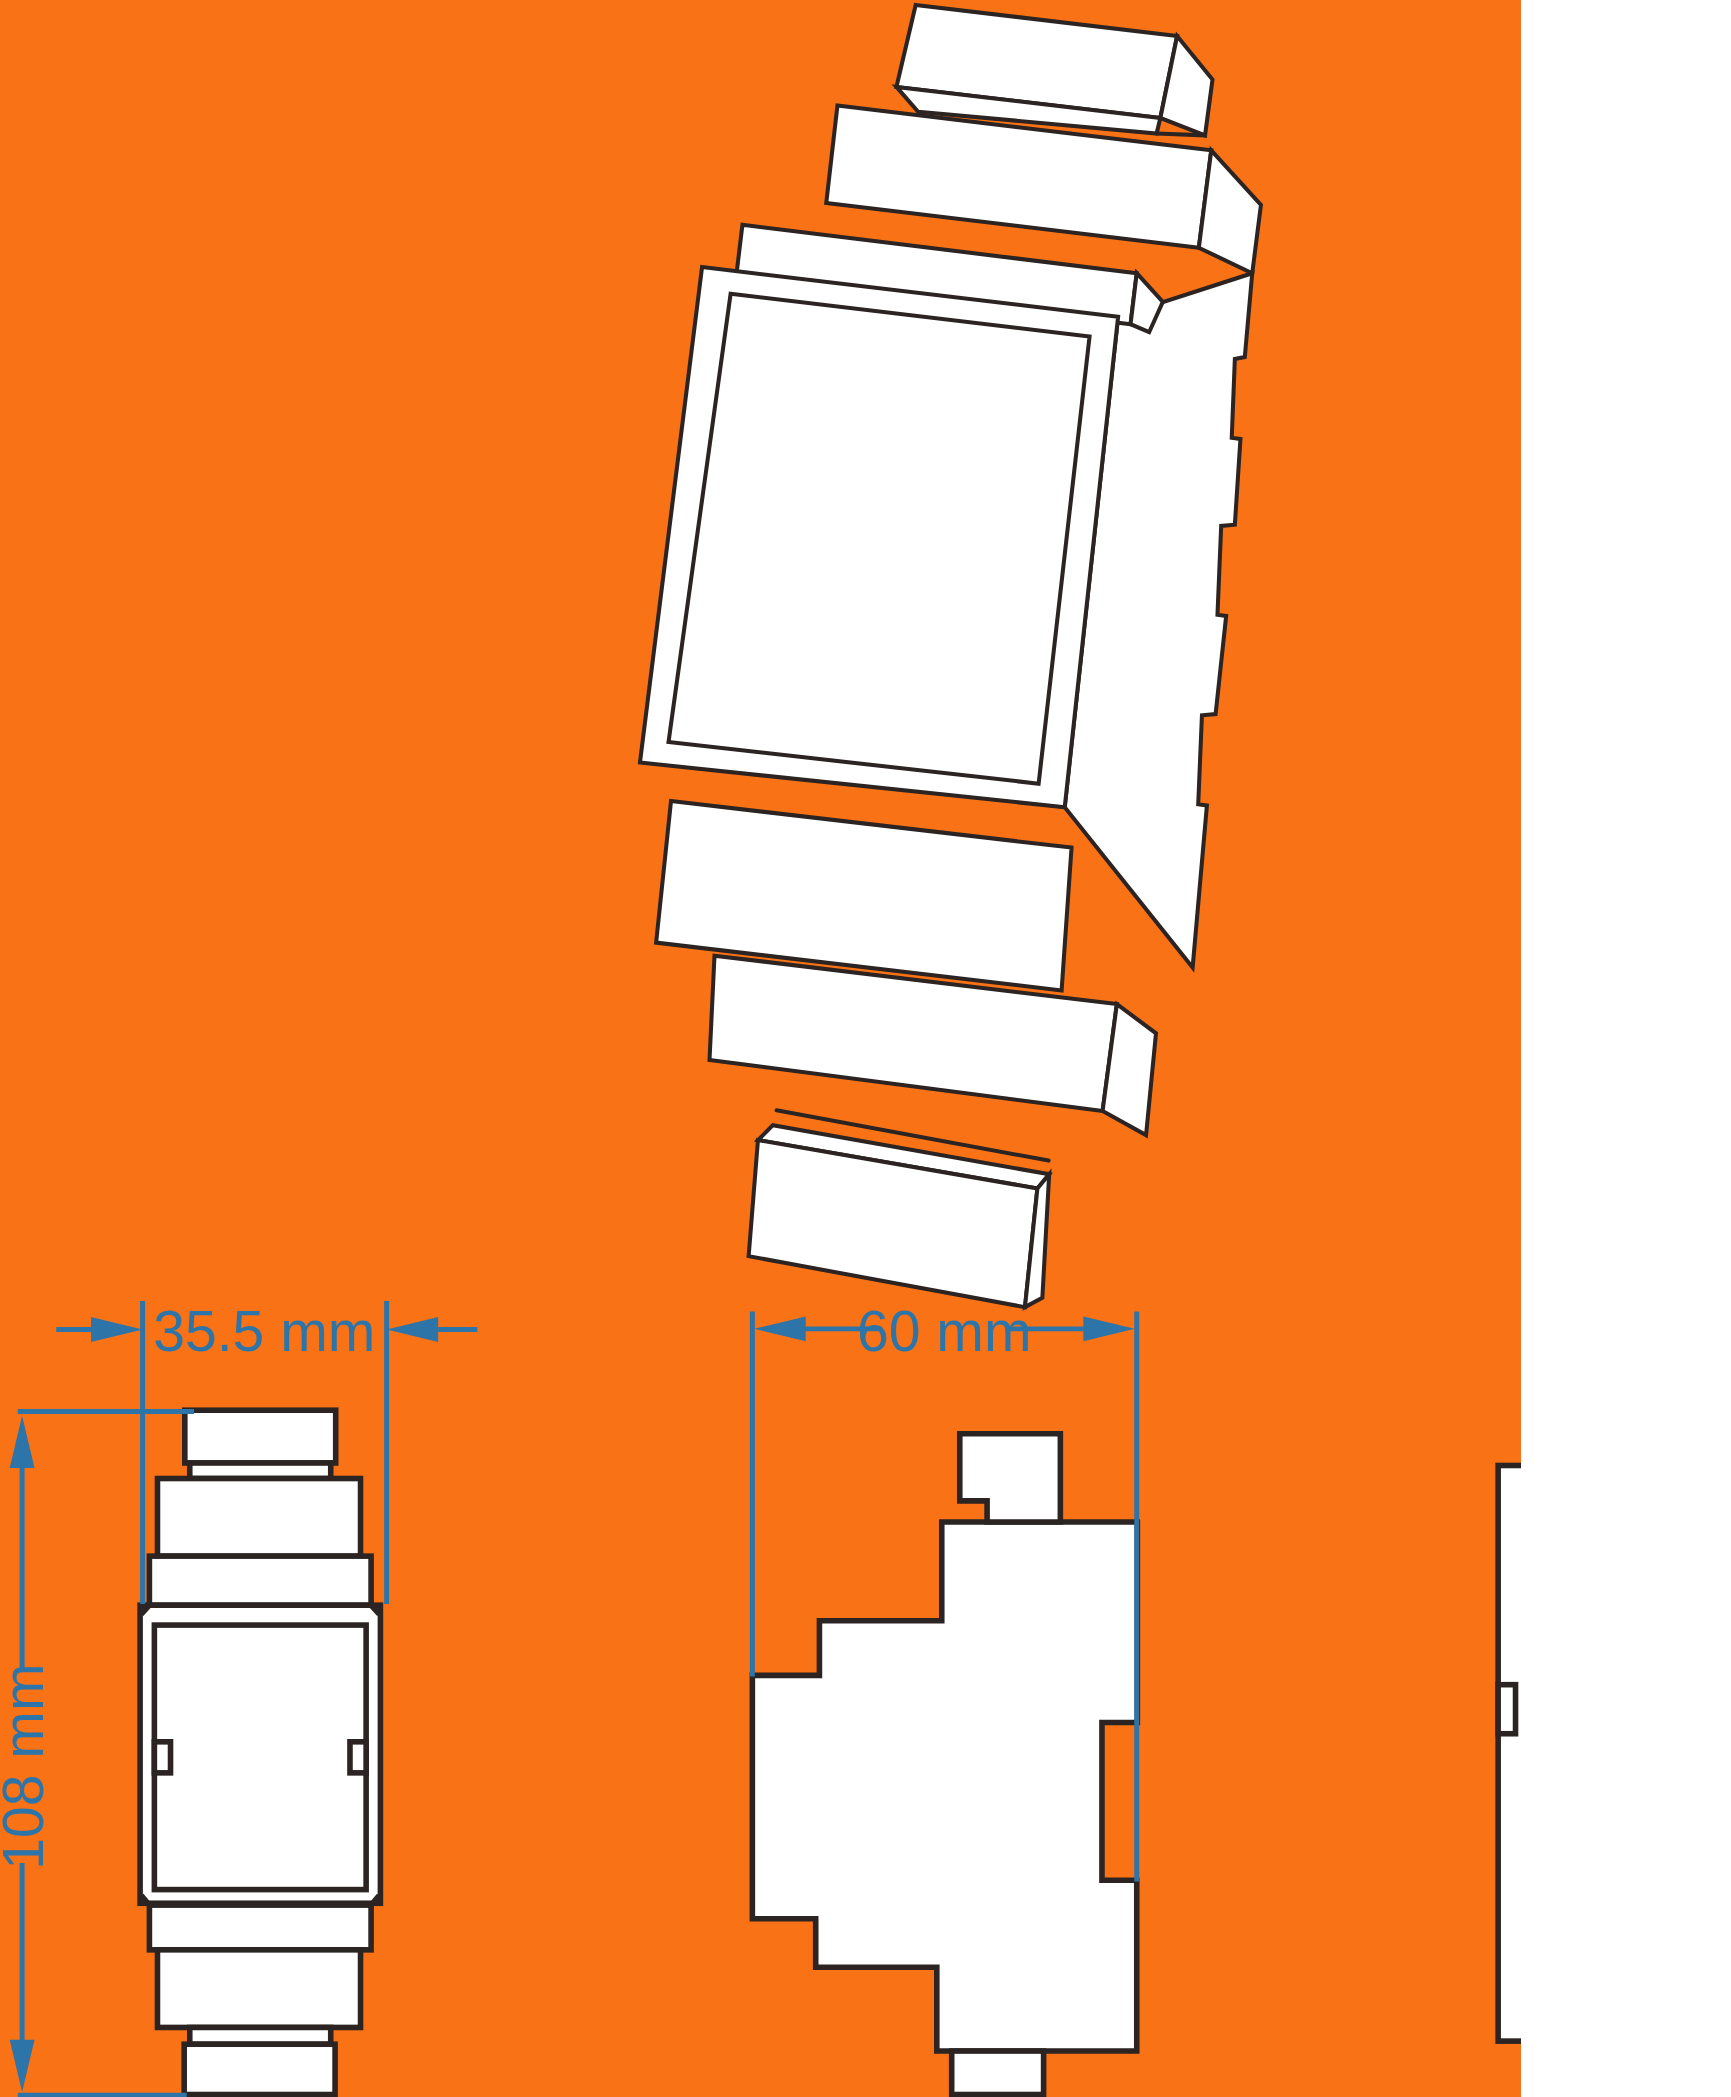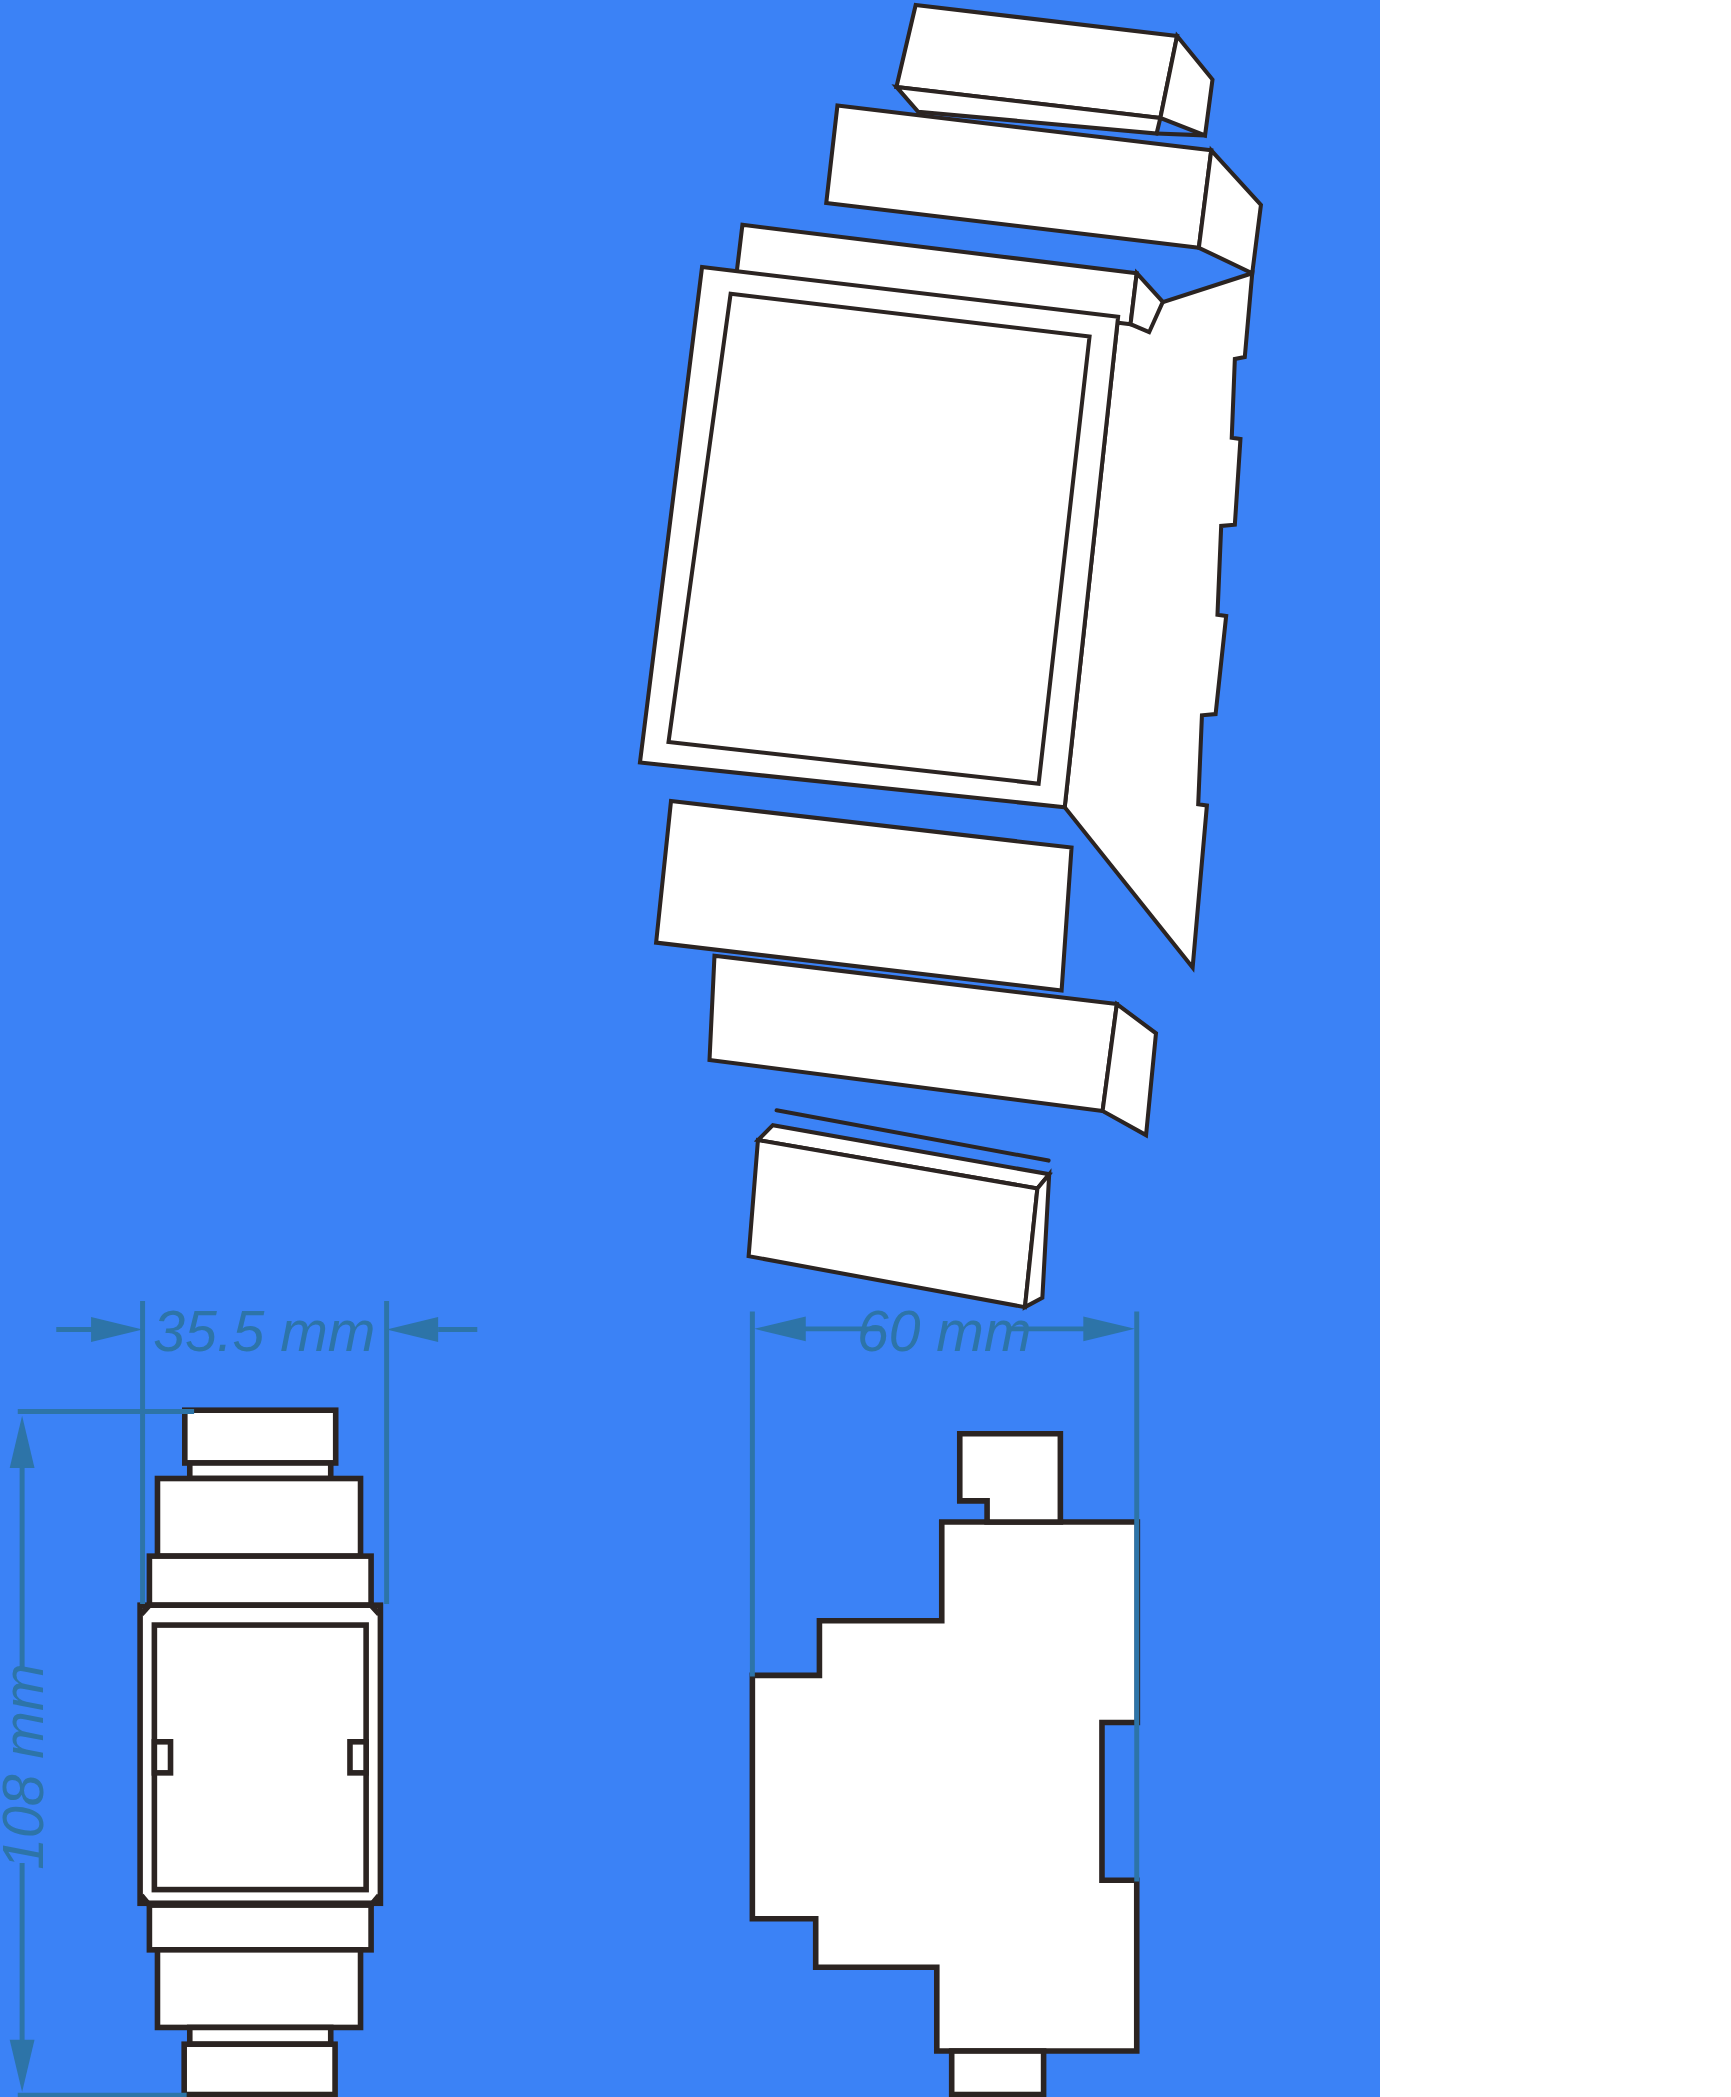--- a/index.html
+++ b/index.html
@@ -1,16 +1,16 @@
 <!DOCTYPE html>
 <html style="font-size:10px"><head>
 <meta charset="utf-8">
 <style>
   html,body{margin:0;padding:0;background:#ffffff;}
-  .page{position:relative;width:1380px;height:2097px;background:#3b82f6;overflow:hidden;font-style:italic;}
+  .page{position:relative;width:1521px;height:2097px;background:#f97316;overflow:hidden;}
   svg{display:block;width:1732px;height:2097px;}
   .ink{stroke:#2b2422;fill:none;stroke-width:9;stroke-linejoin:miter;stroke-linecap:square;}
   .inkfill{stroke:#2b2422;fill:#ffffff;stroke-width:9;stroke-linejoin:miter;}
   .iso{stroke:#2b2422;fill:none;stroke-width:6.5;stroke-linejoin:miter;stroke-linecap:round;}
   .isofill{stroke:#2b2422;fill:#ffffff;stroke-width:6.5;stroke-linejoin:miter;}
   .dim{stroke:#2d74a8;fill:none;stroke-width:8;stroke-linecap:butt;}
   .dimhead{fill:#2d74a8;stroke:none;}
   .dimtext{fill:#2d74a8;font-family:"Liberation Sans", sans-serif;font-size:92px;font-weight:400;}
 </style>
 </head>

